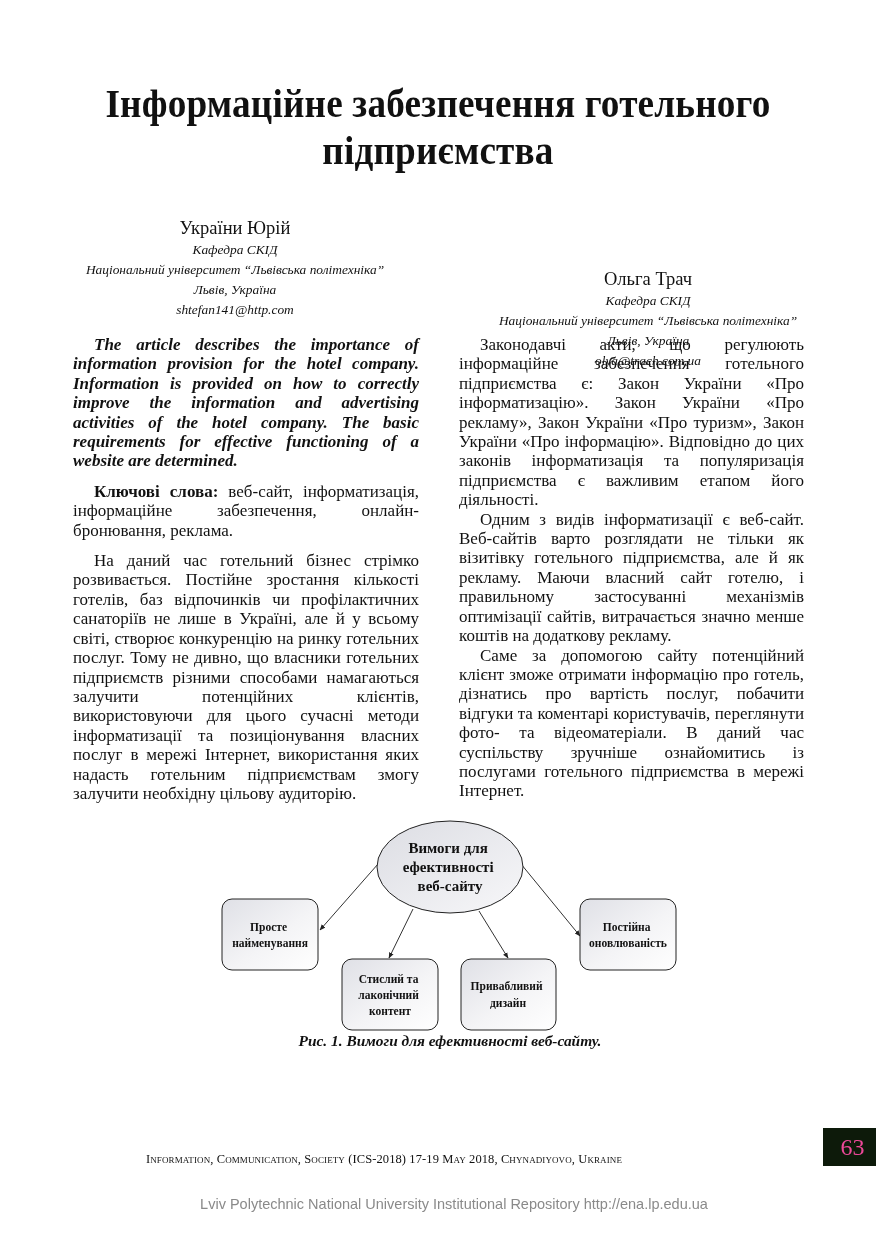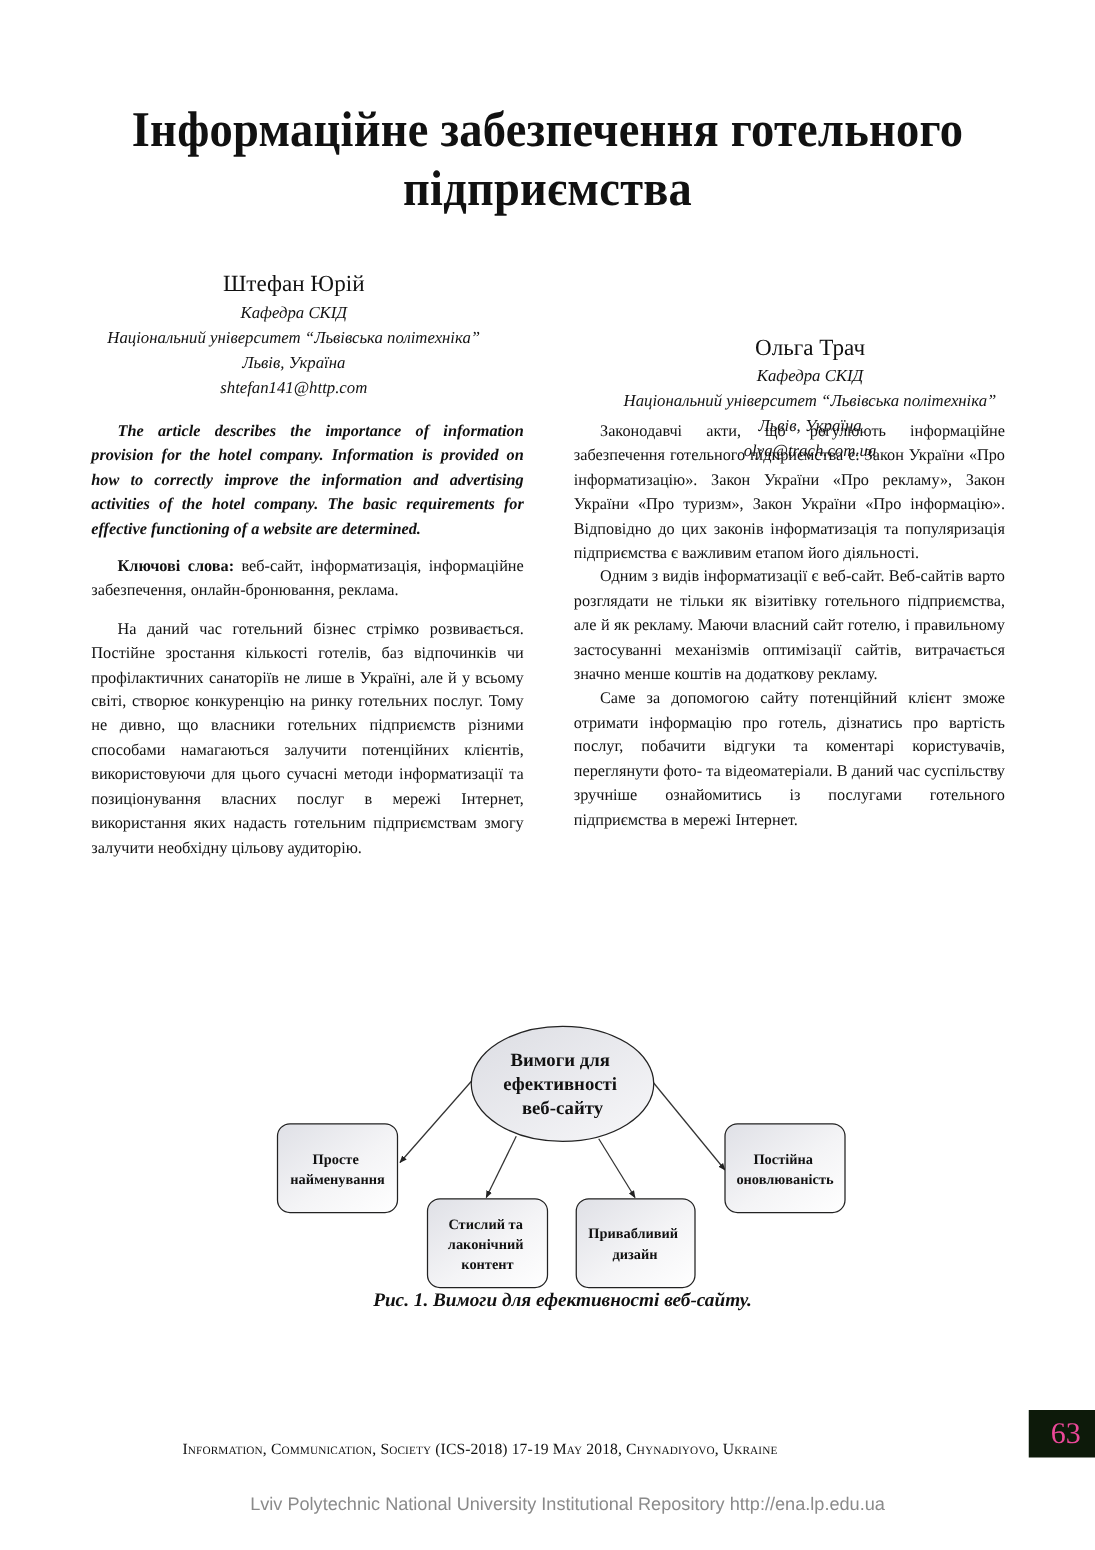--- a/index.html
+++ b/index.html
@@ -6,21 +6,21 @@
     body { width: 876px; height: 1240px; position: relative; overflow: hidden;
       font-family: "Liberation Serif", "DejaVu Serif", serif; color: #111; }
     .title { position: absolute; left: 40px; top: 80px; width: 796px; text-align: center;
       font-weight: bold; font-size: 40px; line-height: 47px; letter-spacing: 0.2px;
       transform: scaleX(0.93); transform-origin: center top; }
     .author { position: absolute; text-align: center; font-size: 13.4px; line-height: 20px; }
     .author .name { font-size: 18.5px; line-height: 24px; font-style: normal; }
     .author .it { font-style: italic; }
     #author-1 { left: 45px; top: 216px; width: 380px; }
     #author-2 { left: 458px; top: 222px; width: 380px; margin-top: 45px; }
-    .col { position: absolute; font-size: 13px; line-height: 19.4px; text-align: justify; }
+    .col { position: absolute; font-size: 17px; line-height: 19.4px; text-align: justify; }
     .col p { margin: 0; text-indent: 21px; }
     #col-left { left: 73px; top: 335px; width: 346px; }
     #col-right { left: 459px; top: 335px; width: 345px; }
     .abstract { font-weight: bold; font-style: italic; }
     .gap { margin-top: 11px !important; }
     .gap2 { margin-top: 11px !important; }
     .kw-label { font-weight: bold; }
     svg.diagram { position: absolute; left: 0; top: 0; }
     .caption { position: absolute; left: 200px; top: 1031px; width: 500px; text-align: center;
       font-style: italic; font-size: 15.4px; line-height: 20px; font-weight: bold; }
@@ -33,21 +33,21 @@
   </style>
 </head>
 <body>
 
 <div class="title">
   <div>Інформаційне забезпечення готельного</div>
   <div>підприємства</div>
 </div>
 
 <div class="author" id="author-1">
-  <div class="name">Штефан Юрій</div>
+  <div class="name">України Юрій</div>
   <div class="it">Кафедра СКІД</div>
   <div class="it">Національний університет “Львівська політехніка”</div>
   <div class="it">Львів, Україна</div>
   <div class="it">shtefan141@http.com</div>
 </div>
 
 <div class="author" id="author-2">
   <div class="name">Ольга Трач</div>
   <div class="it">Кафедра СКІД</div>
   <div class="it">Національний університет “Львівська політехніка”</div>

